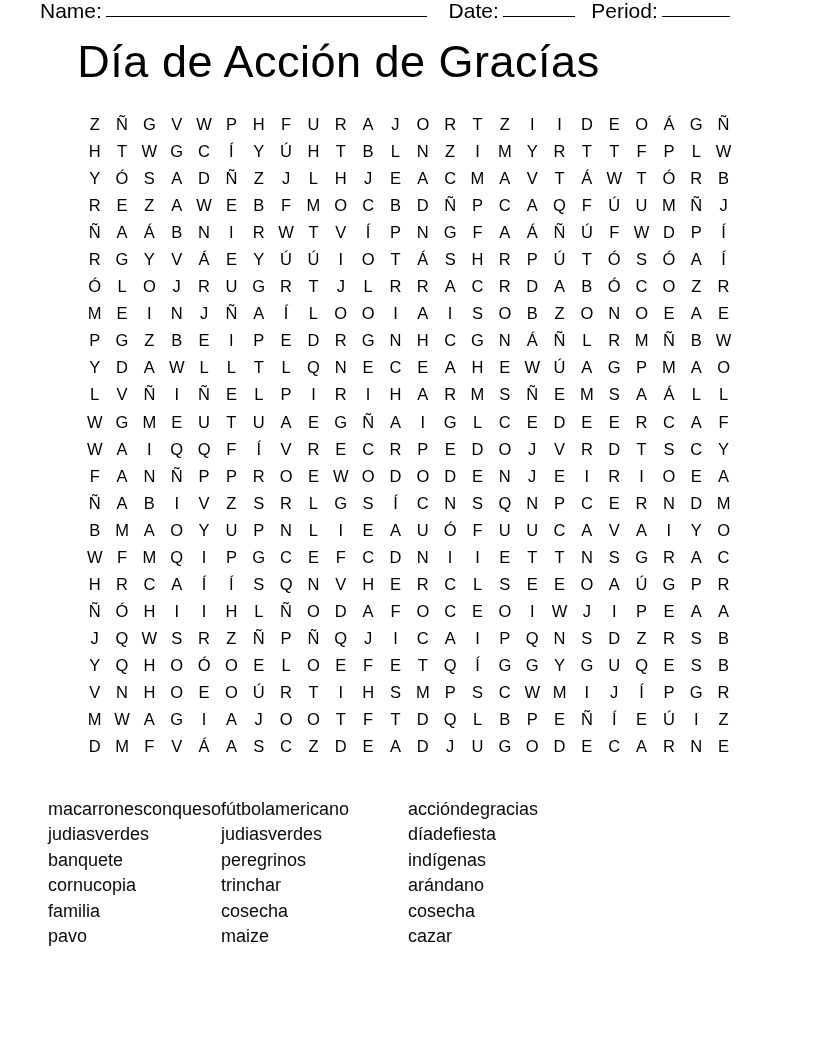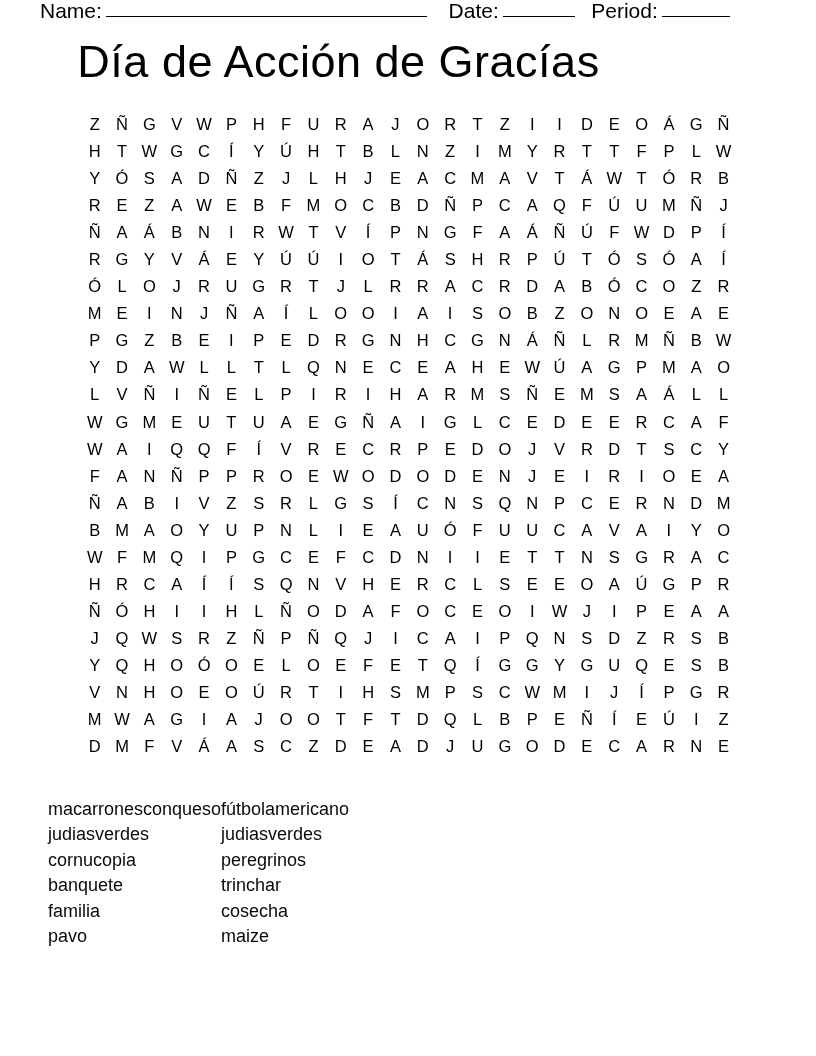--- a/index.html
+++ b/index.html
@@ -644,26 +644,34 @@
     <div class="cell">A</div>
     <div class="cell">R</div>
     <div class="cell">N</div>
     <div class="cell">E</div>
   </div>
 
 <div class="wordlist">
   <div class="wordcol wordcol-0">
       <div class="word">macarronesconqueso</div>
       <div class="word">judiasverdes</div>
+      <div class="word">banquete</div>
       <div class="word">cornucopia</div>
-      <div class="word">banquete</div>
       <div class="word">familia</div>
       <div class="word">pavo</div>
     </div>
   <div class="wordcol wordcol-1">
       <div class="word">fútbolamericano</div>
       <div class="word">judiasverdes</div>
       <div class="word">peregrinos</div>
       <div class="word">trinchar</div>
       <div class="word">cosecha</div>
       <div class="word">maize</div>
     </div>
+  <div class="wordcol wordcol-2">
+      <div class="word">accióndegracias</div>
+      <div class="word">díadefiesta</div>
+      <div class="word">indígenas</div>
+      <div class="word">arándano</div>
+      <div class="word">cosecha</div>
+      <div class="word">cazar</div>
+    </div>
 </div>
 
 </body></html>

